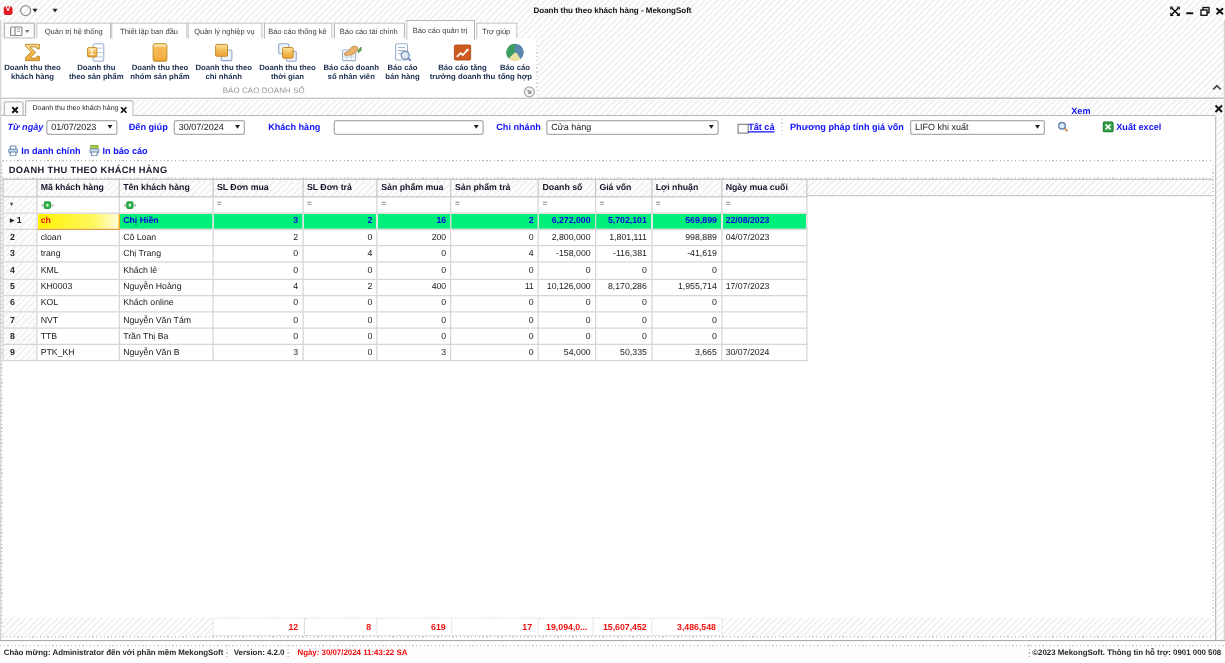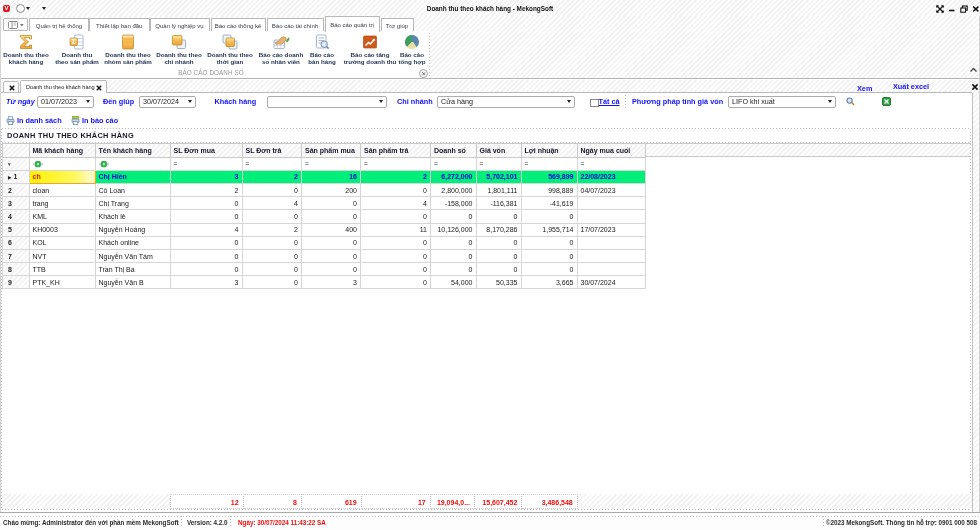--- a/index.html
+++ b/index.html
@@ -250,27 +250,27 @@
 <div class="combo" style="left:728px;top:95.5px;width:108px;">LIFO khi xuất<span class="ca darr"></span></div>
 <svg class="abs" style="left:846px;top:97px;" width="9" height="9" viewBox="0 0 9 9">
       <circle cx="3.6" cy="3.6" r="2.6" fill="#dce9f6" stroke="#5f82ae" stroke-width="1.1"></circle>
       <line x1="5.6" y1="5.6" x2="8" y2="8" stroke="#c87b37" stroke-width="1.4"></line>
     </svg>
 <div class="blink" style="left:857px;top:84px;text-align:center;">Xem</div>
 <svg class="abs" style="left:882px;top:97px;" width="9" height="9" viewBox="0 0 9 9">
       <rect x="0.5" y="0.5" width="8" height="8" rx="1.5" fill="#2f9e44" stroke="#1e7d31"></rect>
       <path d="M2.5 2.5 l4 4 M6.5 2.5 l-4 4" stroke="#fff" stroke-width="1.2"></path>
     </svg>
-<div class="blink" style="left:893px;top:82px;">Xuất excel</div>
+<div class="blink" style="left:893px;top:97px;">Xuất excel</div>
 <svg class="abs" style="left:6px;top:116px;" width="9" height="9" viewBox="0 0 9 9">
       <rect x="1" y="3" width="7" height="3.5" rx="0.8" fill="#c9d8ec" stroke="#6f8cb0" stroke-width="0.8"></rect>
       <rect x="2.3" y="0.8" width="4.4" height="2.6" fill="#fff" stroke="#6f8cb0" stroke-width="0.8"></rect>
       <rect x="2.3" y="5.6" width="4.4" height="3" fill="#fff" stroke="#6f8cb0" stroke-width="0.8"></rect>
     </svg>
-<div class="blink" style="left:17px;top:116px;">In danh sách</div>
+<div class="blink" style="left:17px;top:116px;">In danh chính</div>
 <svg class="abs" style="left:71px;top:116px;" width="9" height="9" viewBox="0 0 9 9">
       <rect x="1.6" y="0.4" width="5.8" height="2.8" fill="#aace3c" stroke="#7da32c" stroke-width="0.7"></rect>
       <rect x="1" y="3" width="7" height="3.5" rx="0.8" fill="#c9d8ec" stroke="#6f8cb0" stroke-width="0.8"></rect>
       <rect x="2.3" y="5.6" width="4.4" height="3" fill="#fff" stroke="#6f8cb0" stroke-width="0.8"></rect>
     </svg>
 <div class="blink" style="left:82px;top:116px;">In báo cáo</div>
 <svg class="abs" style="left:969px;top:66px;width:9px;height:8px;z-index:9;" viewBox="0 0 9 8">
       <path d="M1.5 5.5 L4.5 2.5 L7.5 5.5" fill="none" stroke="#444" stroke-width="1.3"></path>
     </svg>
     <svg id="closex" class="abs" viewBox="0 0 8 8">

